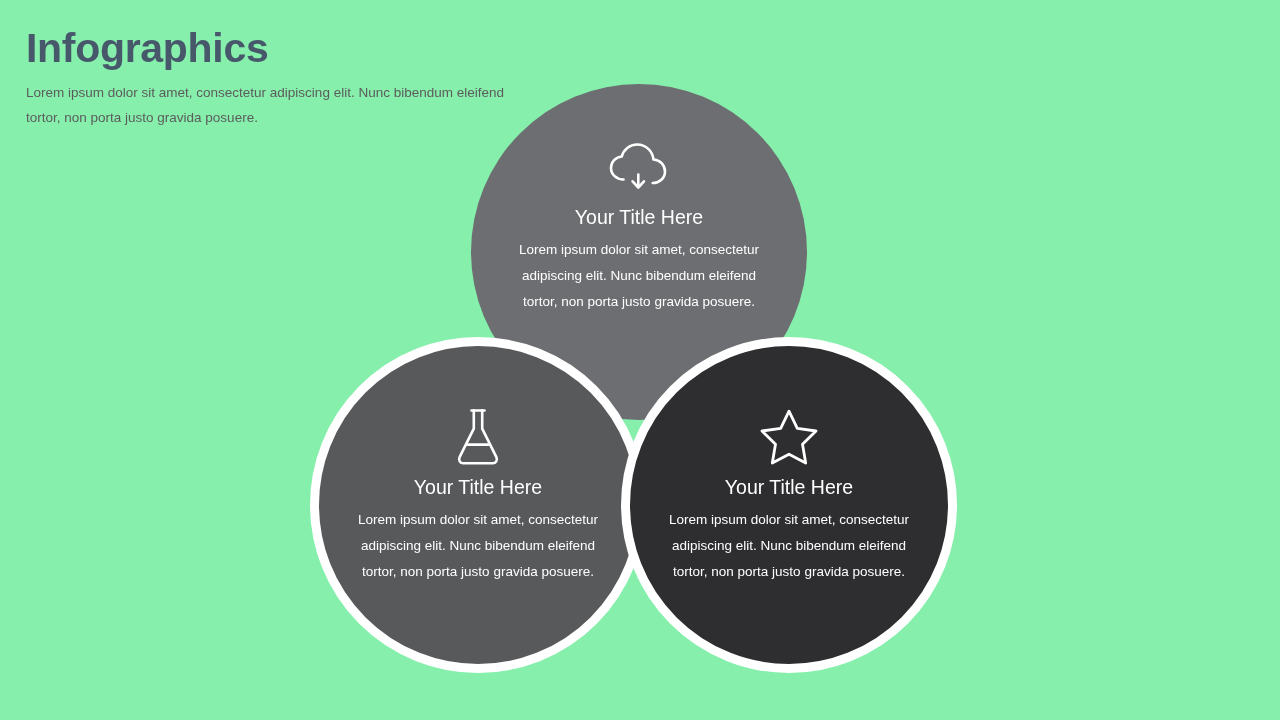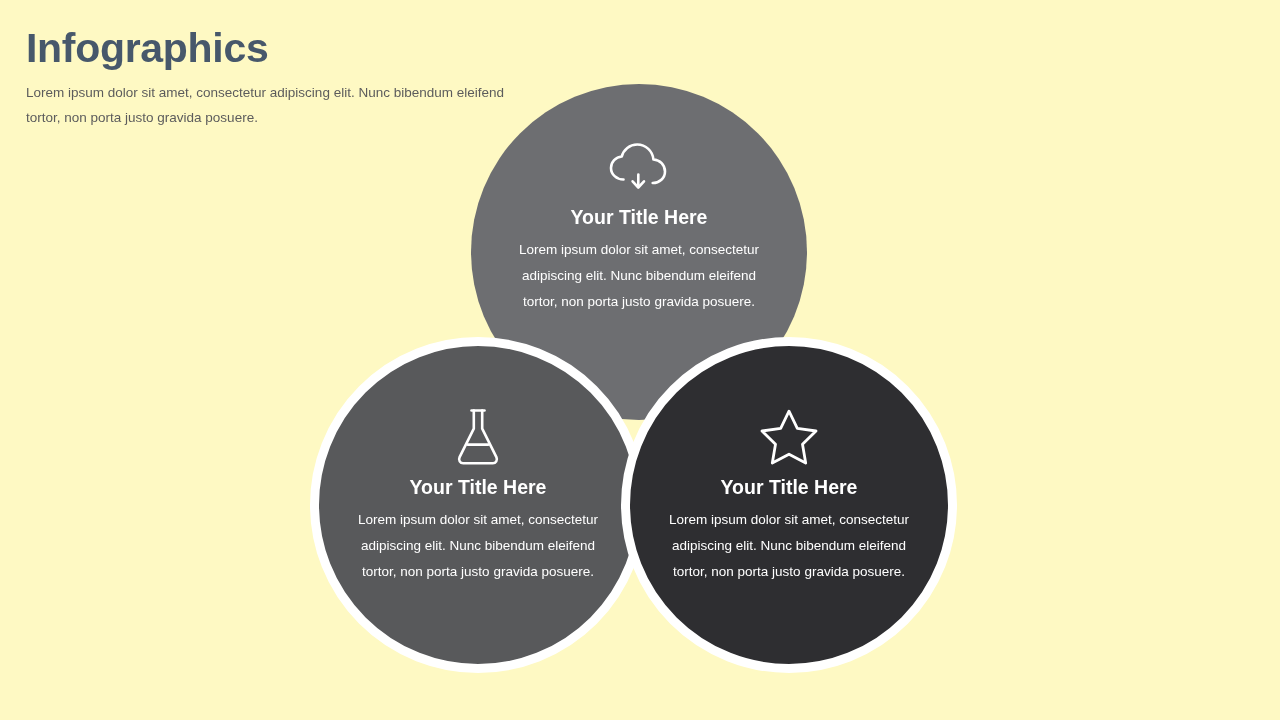--- a/index.html
+++ b/index.html
@@ -14,21 +14,21 @@
     overflow: hidden;
     position: relative;
   }
 
   #slide {
     position: absolute;
     left: 0;
     top: 0;
     width: 1280px;
     height: 720px;
-    background: #fef9c3;
+    background: #86efac;
   }
 
   
   #header {
     position: absolute;
     left: 26px;
     top: 26px;
     width: 560px;
   }
   #page-title {
@@ -55,21 +55,21 @@
     color: #ffffff;
     text-align: center;
   }
   .circle .inner {
     position: absolute;
     left: 0;
     right: 0;
   }
   .circle-title {
     font-size: 19.5px;
-    font-weight: bold;
+    font-weight: normal;
     line-height: 1.2;
     margin: 0 0 8px 0;
   }
   .circle-desc {
     font-size: 13.5px;
     line-height: 1.9;
     margin: 0 auto;
   }
 
   

